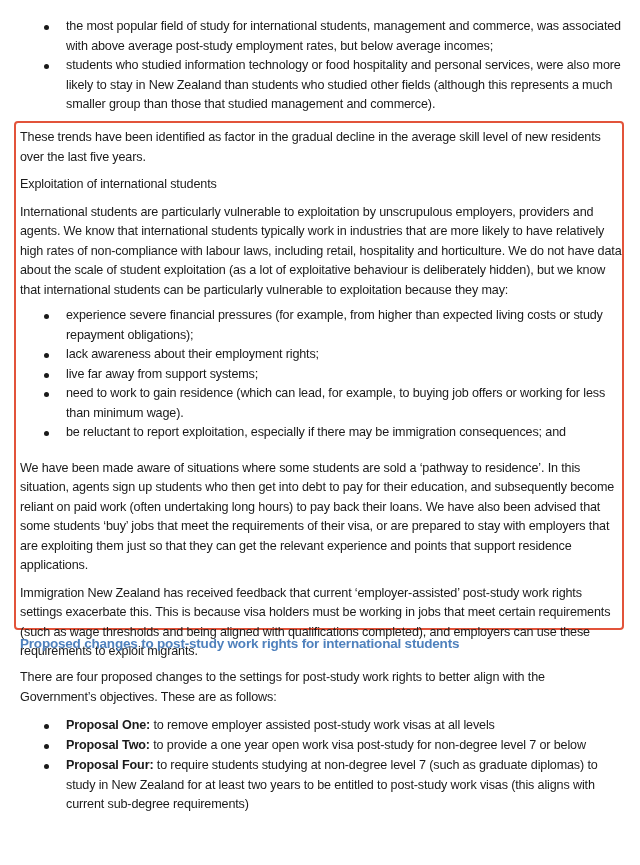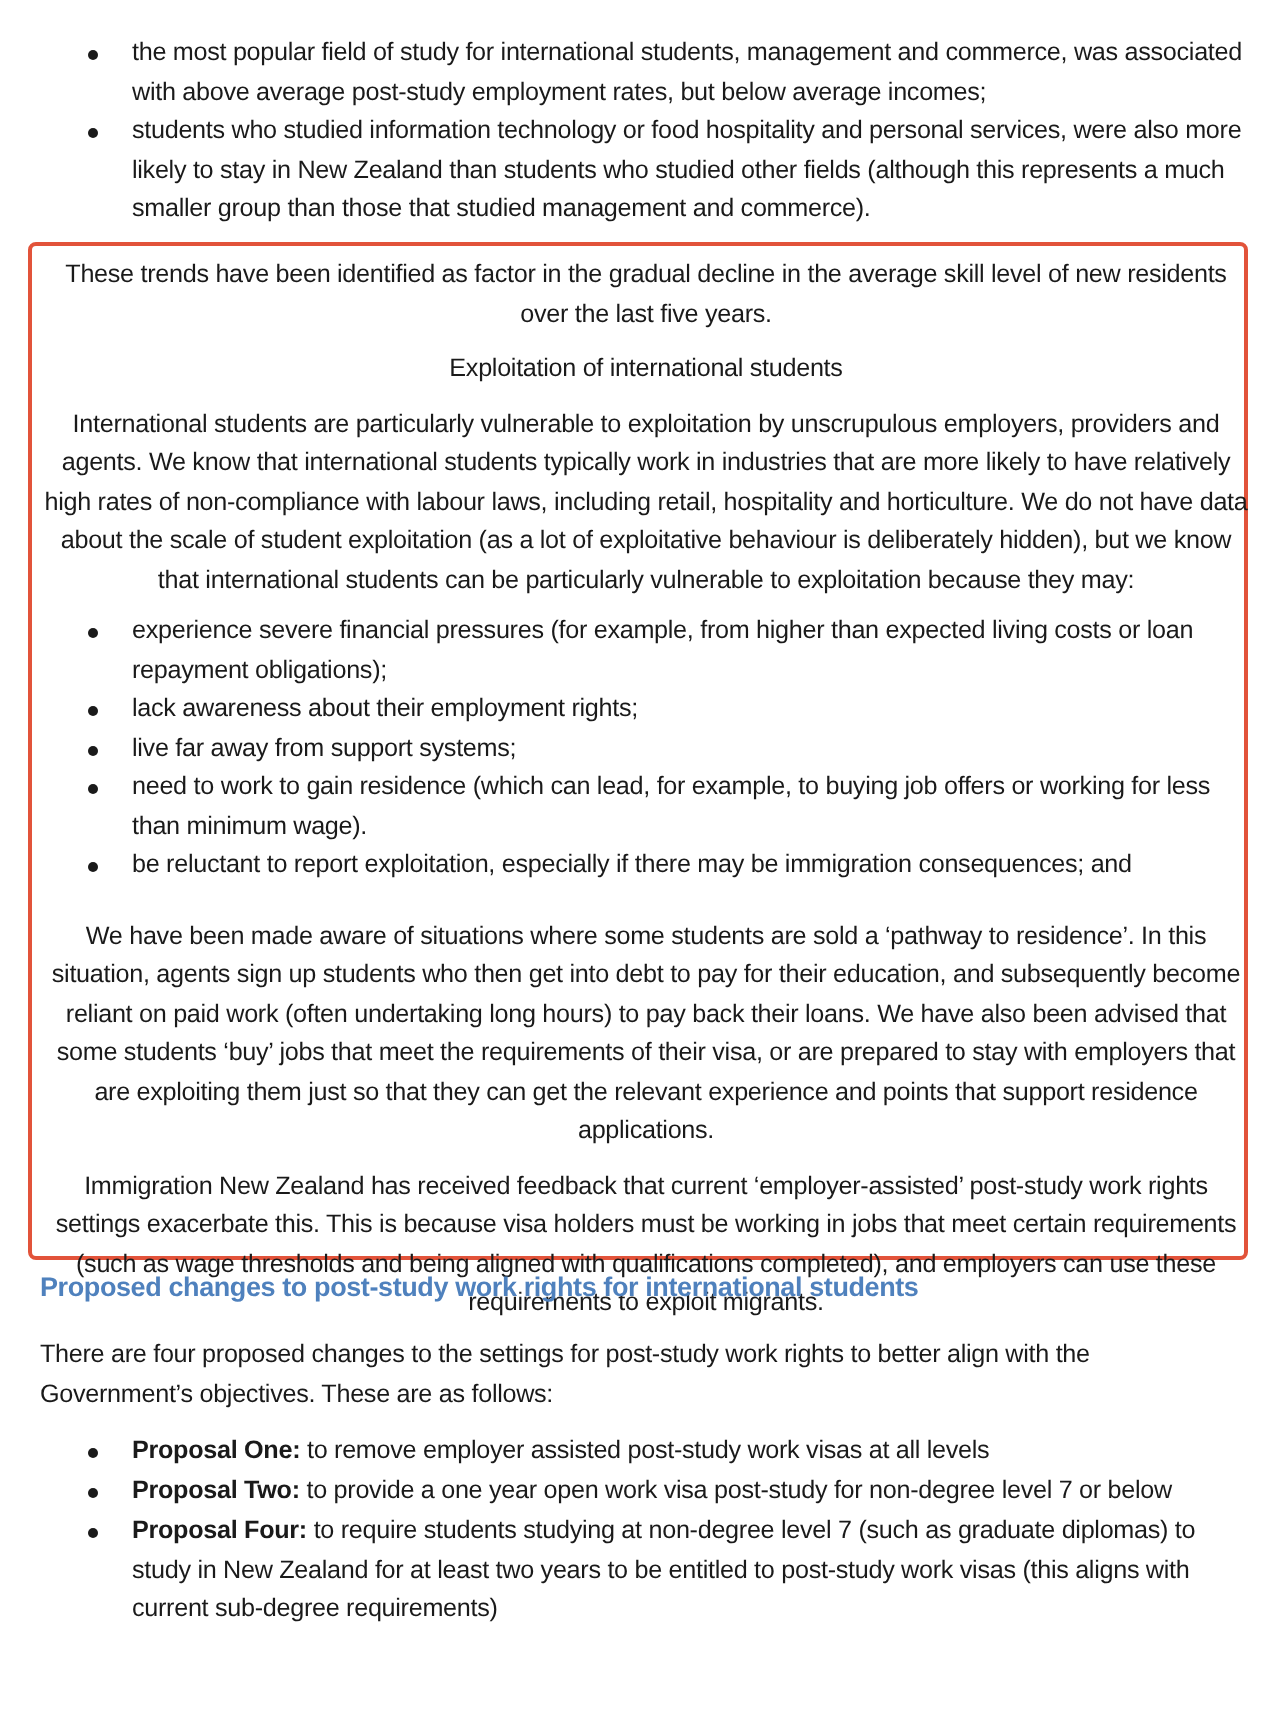--- a/index.html
+++ b/index.html
@@ -15,21 +15,21 @@
   ul.bullets li .dot {
     position: absolute; left: 44px; top: 8px; width: 5px; height: 5px;
     background: #1a1a1a; border-radius: 50%;
   }
   .top-list { position: absolute; top: 17px; left: 0; width: 640px; }
   .red-box {
     position: absolute; left: 14px; top: 121px; width: 610px; height: 509px;
     border: 2px solid #e2533a; border-radius: 4px; box-sizing: border-box;
   }
   .box-content { position: absolute; left: 20px; top: 128px; width: 606px; }
-  .box-content p { margin: 0; text-align: center; }
+  .box-content p { margin: 0; }
   .p1 { margin-bottom: 8px !important; }
   .subhead { margin-bottom: 8px !important; }
   .p2 { margin-bottom: 6px !important; }
   .box-list li { padding-left: 46px !important; }
   .box-list li .dot { left: 24px !important; }
   .box-list { margin-bottom: 16px !important; }
   .p3 { margin-bottom: 8px !important; }
   .section-heading {
     position: absolute; left: 20px; top: 634px;
     color: #4f81bd; font-weight: bold; font-size: 13.5px; letter-spacing: -0.2px;
@@ -49,21 +49,21 @@
     <li><span class="dot"></span><span>students who studied information technology or food hospitality and personal services, were also more likely to stay in New Zealand than students who studied other fields (although this represents a much smaller group than those that studied management and commerce).</span></li>
   </ul>
 
   <div class="red-box" style="border-color: rgb(226, 83, 58);"></div>
 
   <div class="box-content">
     <p class="p1">These trends have been identified as factor in the gradual decline in the average skill level of new residents over the last five years.</p>
     <p class="subhead">Exploitation of international students</p>
     <p class="p2">International students are particularly vulnerable to exploitation by unscrupulous employers, providers and agents. We know that international students typically work in industries that are more likely to have relatively high rates of non-compliance with labour laws, including retail, hospitality and horticulture.  We do not have data about the scale of student exploitation (as a lot of exploitative behaviour is deliberately hidden), but we know that international students can be particularly vulnerable to exploitation because they may:</p>
     <ul class="bullets box-list">
-      <li><span class="dot"></span><span>experience severe financial pressures (for example, from higher than expected living costs or loan repayment obligations);</span></li>
+      <li><span class="dot"></span><span>experience severe financial pressures (for example, from higher than expected living costs or study repayment obligations);</span></li>
       <li><span class="dot"></span><span>lack awareness about their employment rights;</span></li>
       <li><span class="dot"></span><span>live far away from support systems;</span></li>
       <li><span class="dot"></span><span>need to work to gain residence (which can lead, for example, to buying job offers or working for less than minimum wage).</span></li>
       <li><span class="dot"></span><span>be reluctant to report exploitation, especially if there may be immigration consequences; and</span></li>
     </ul>
     <p class="p3">We have been made aware of situations where some students are sold a ‘pathway to residence’. In this situation, agents sign up students who then get into debt to pay for their education, and subsequently become reliant on paid work (often undertaking long hours) to pay back their loans. We have also been advised that some students ‘buy’ jobs that meet the requirements of their visa, or are prepared to stay with employers that are exploiting them just so that they can get the relevant experience and points that support residence applications.</p>
     <p class="p4">Immigration New Zealand has received feedback that current ‘employer-assisted’ post-study work rights settings exacerbate this. This is because visa holders must be working in jobs that meet certain requirements (such as wage thresholds and being aligned with qualifications completed), and employers can use these requirements to exploit migrants.</p>
   </div>
 
   <div class="section-heading" style="color: rgb(79, 129, 189);">Proposed changes to post-study work rights for international students</div>

